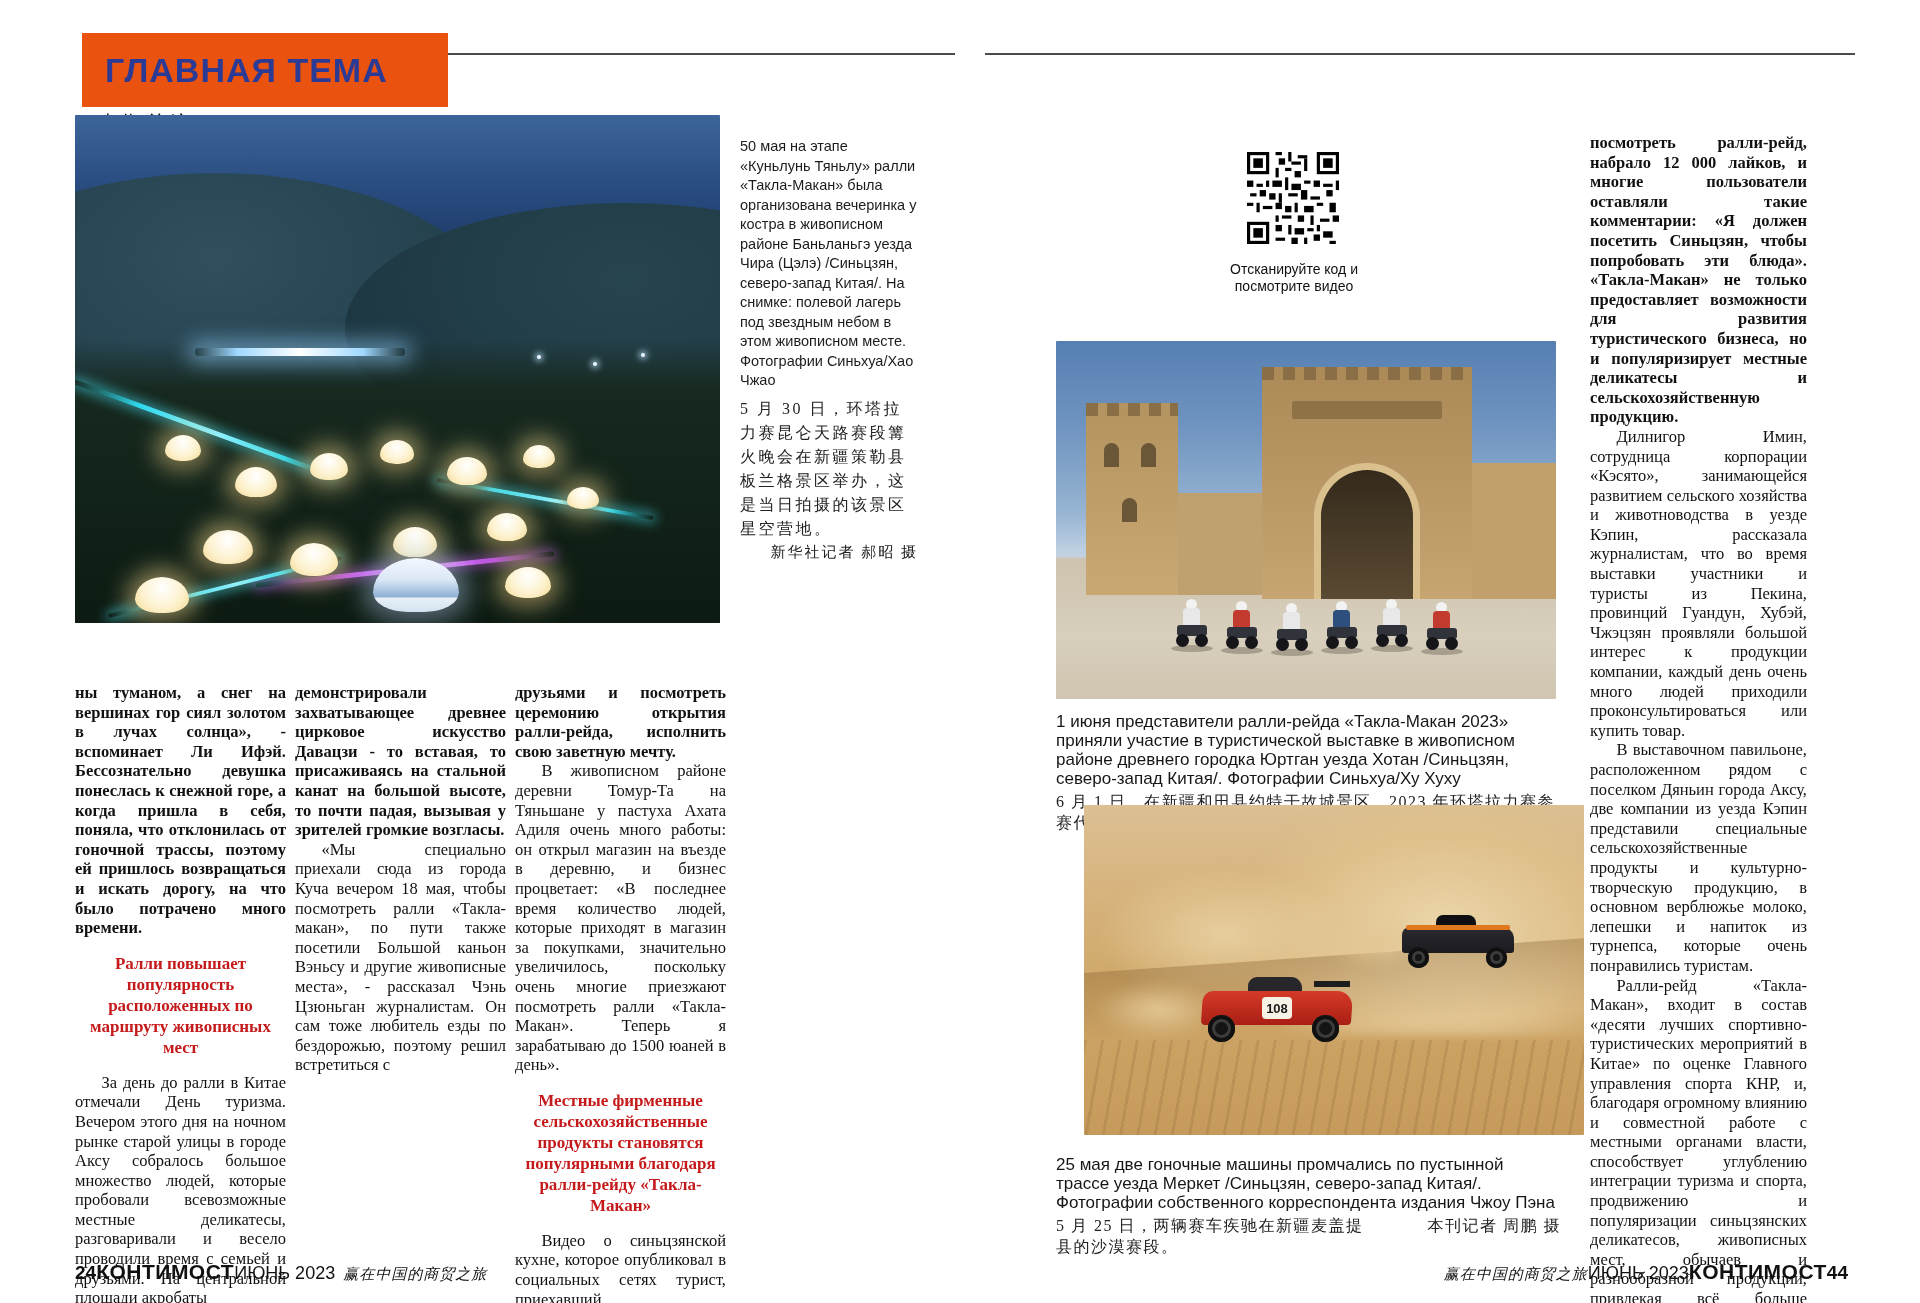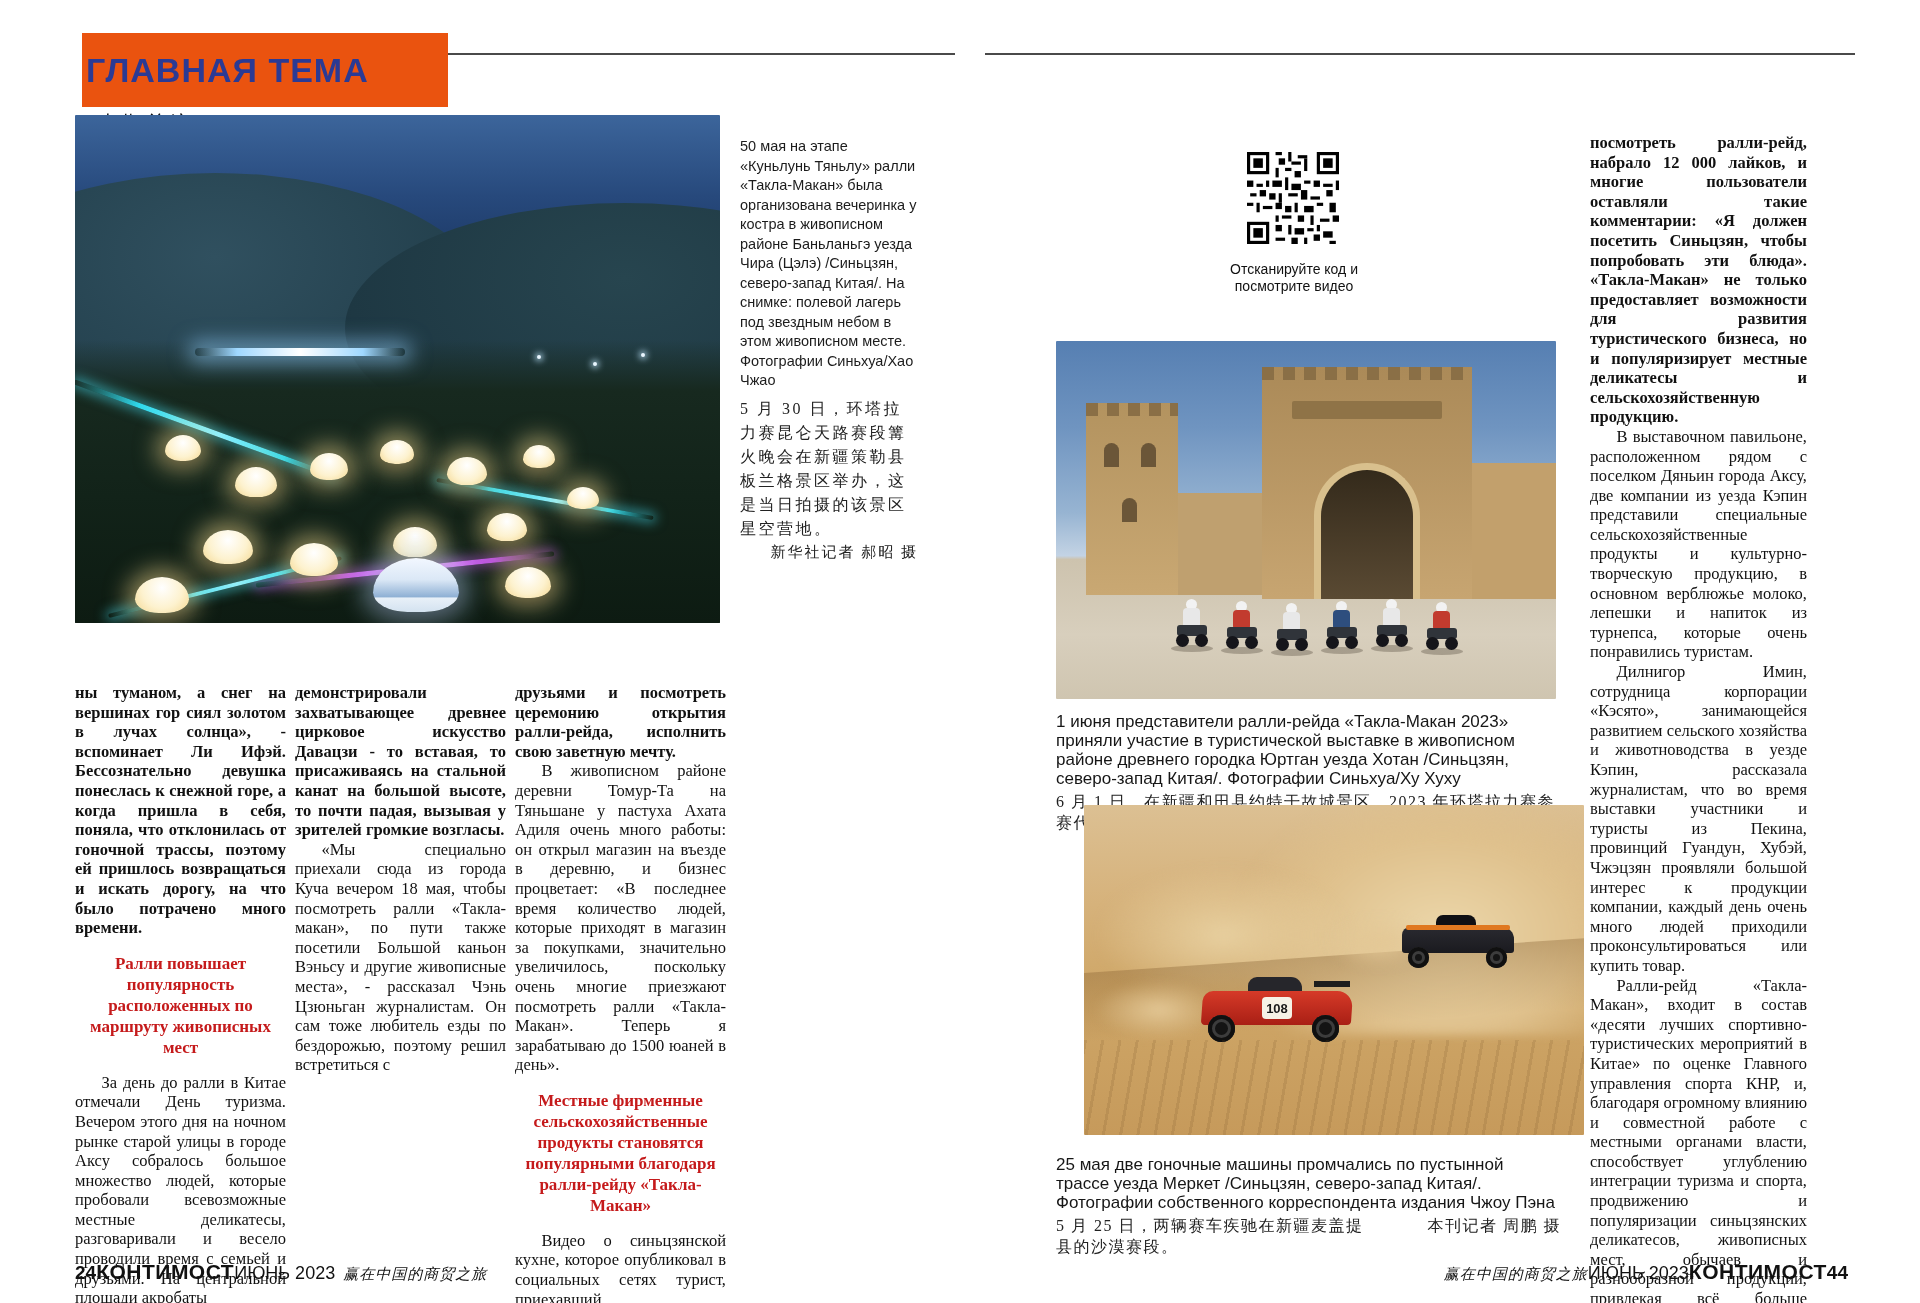--- a/index.html
+++ b/index.html
@@ -1,21 +1,21 @@
 <!DOCTYPE html>
 <html><head>
 <meta charset="utf-8">
 <style>
   html,body{margin:0;padding:0;background:#e8e8e8;}
   .spread{position:relative;width:1920px;height:1303px;background:#ffffff;overflow:hidden;
           font-family:"Liberation Serif",serif;color:#111;}
 
   
   .kicker-box{position:absolute;left:82px;top:33px;width:366px;height:74px;background:#ea530f;
-              display:flex;align-items:center;padding-left:4px;box-sizing:border-box;}
+              display:flex;align-items:center;padding-left:23px;box-sizing:border-box;}
   .kicker-box span{font-family:"Liberation Sans",sans-serif;font-weight:bold;font-size:34px;
                    color:#2b3a94;letter-spacing:1px;}
   .kicker-cn{position:absolute;left:98px;top:110px;font-size:20px;letter-spacing:4px;color:#111;}
   .rule{position:absolute;height:2px;background:#4a4a4a;top:53px;}
   .rule-left{left:448px;width:507px;}
   .rule-right{left:985px;width:870px;}
 
   
   .photo{position:absolute;overflow:hidden;border-radius:1px;}
 
@@ -366,22 +366,22 @@
   <div class="cap-block" style="left:1056px;top:1155px">
     <p class="capb-ru">25 мая две гоночные машины промчались по пустынной трассе уезда Меркет /Синьцзян, северо-запад Китая/. Фотографии собственного корреспондента издания Чжоу Пэна</p>
     <p class="capb-cn">
       <span>5 月 25 日，两辆赛车疾驰在新疆麦盖提县的沙漠赛段。</span>
       <span class="capb-credit-inline">本刊记者 周鹏 摄</span>
     </p>
   </div>
 
   <div class="col c4">
     <p class="body nofirst">посмотреть ралли-рейд, набрало 12 000 лайков, и многие пользователи оставляли такие комментарии: «Я должен посетить Синьцзян, чтобы попробовать эти блюда». «Такла-Макан» не только предоставляет возможности для развития туристического бизнеса, но и популяризирует местные деликатесы и сельскохозяйственную продукцию.</p>
+    <p class="body">Дилнигор Имин, сотрудница корпорации «Кэсято», занимающейся развитием сельского хозяйства и животноводства в уезде Кэпин, рассказала журналистам, что во время выставки участники и туристы из Пекина, провинций Гуандун, Хубэй, Чжэцзян проявляли большой интерес к продукции компании, каждый день очень много людей приходили проконсультироваться или купить товар.</p>
     <p class="body">В выставочном павильоне, расположенном рядом с поселком Дяньин города Аксу, две компании из уезда Кэпин представили специальные сельскохозяйственные продукты и культурно-творческую продукцию, в основном верблюжье молоко, лепешки и напиток из турнепса, которые очень понравились туристам.</p>
-    <p class="body">Дилнигор Имин, сотрудница корпорации «Кэсято», занимающейся развитием сельского хозяйства и животноводства в уезде Кэпин, рассказала журналистам, что во время выставки участники и туристы из Пекина, провинций Гуандун, Хубэй, Чжэцзян проявляли большой интерес к продукции компании, каждый день очень много людей приходили проконсультироваться или купить товар.</p>
     <p class="body">Ралли-рейд «Такла-Макан», входит в состав «десяти лучших спортивно-туристических мероприятий в Китае» по оценке Главного управления спорта КНР, и, благодаря огромному влиянию и совместной работе с местными органами власти, способствует углублению интеграции туризма и спорта, продвижению и популяризации синьцзянских деликатесов, живописных мест, обычаев и разнообразной продукции, привлекая всё больше туристов.</p>
 
   </div>
 
   <div class="footer f-left">
     <span class="pagenum">24</span>
     <span class="brand">КОНТИМОСТ</span>
     <span class="issue">ИЮНЬ 2023</span>
     <span class="slogan">赢在中国的商贸之旅</span>
   </div>

